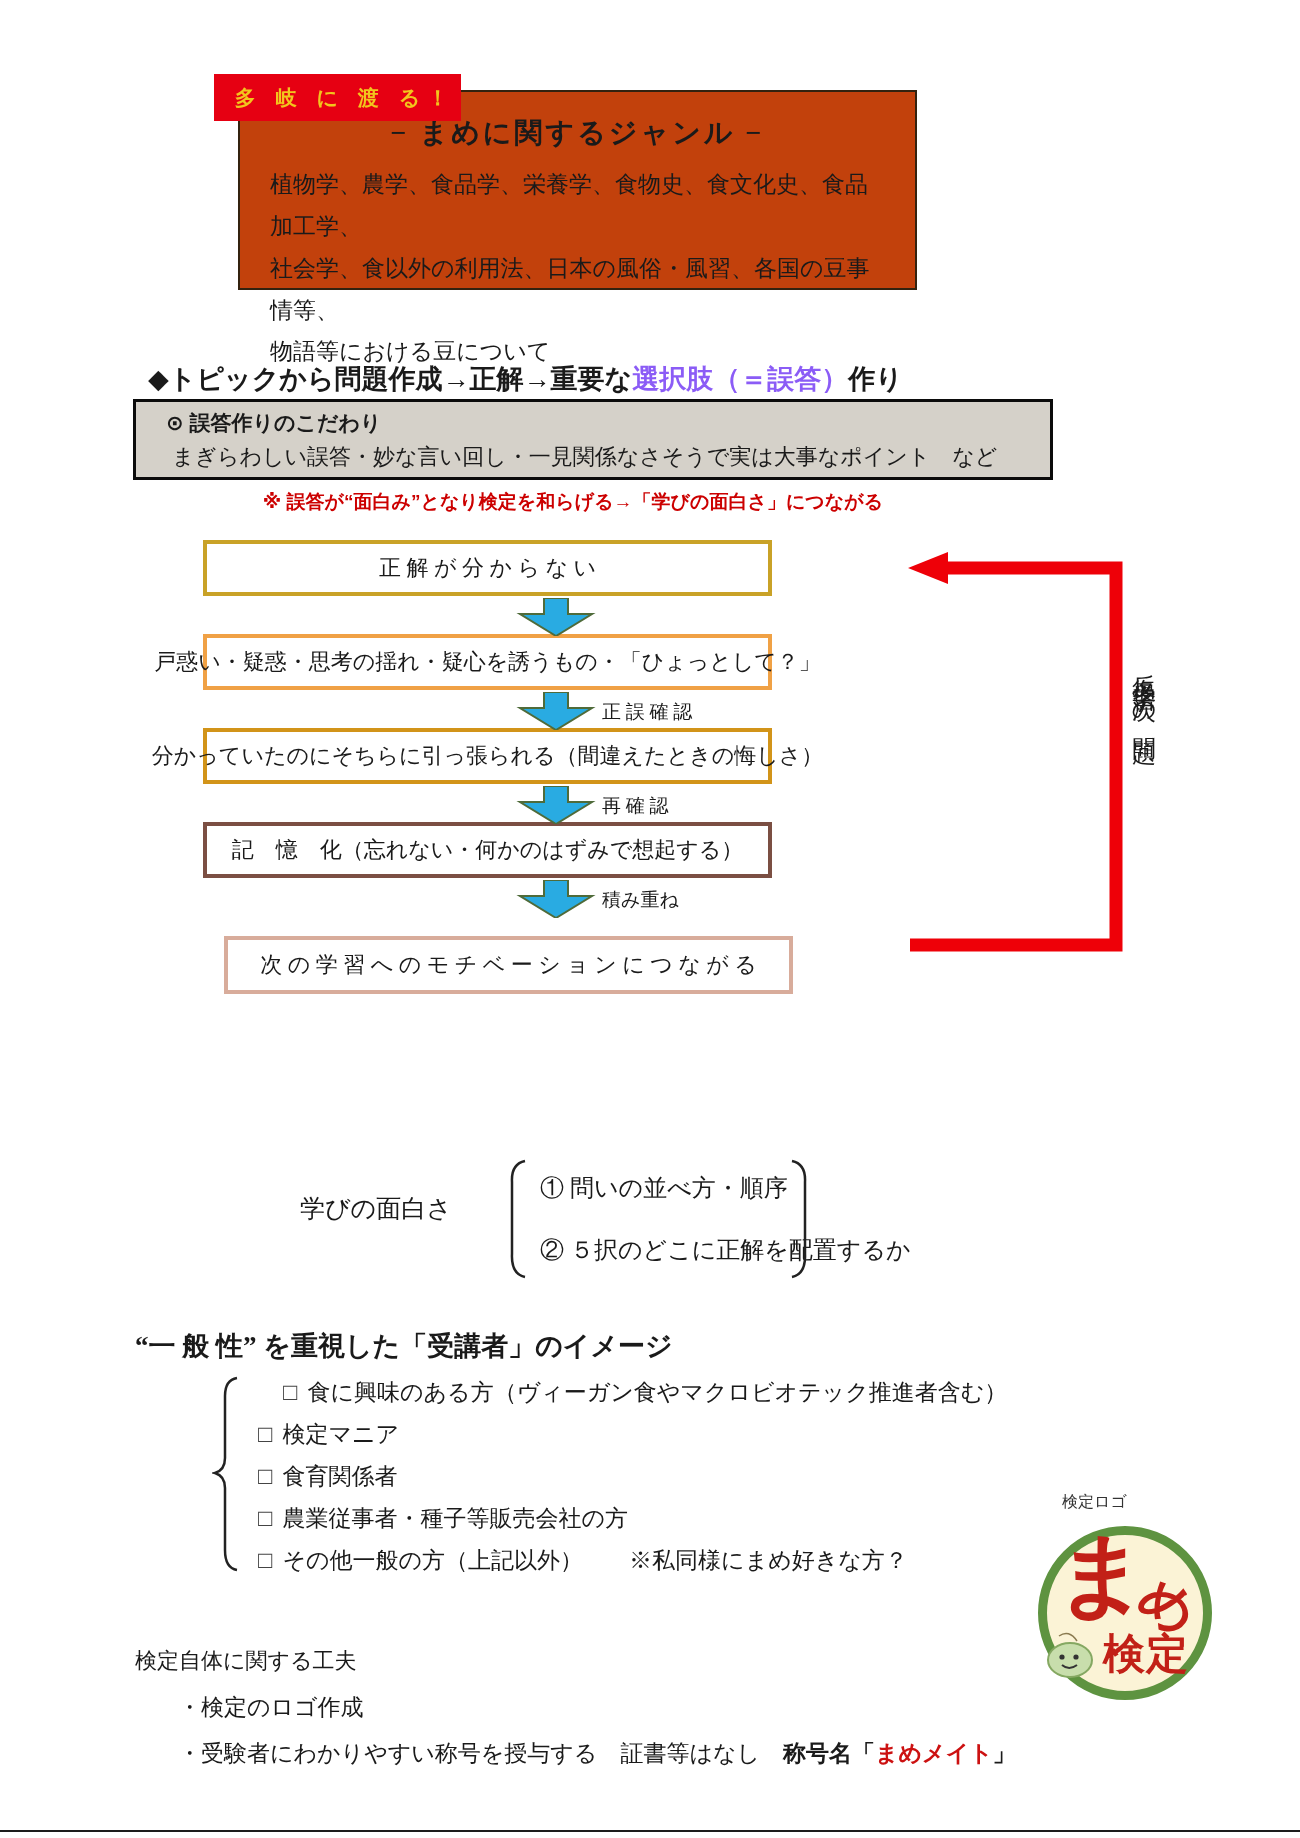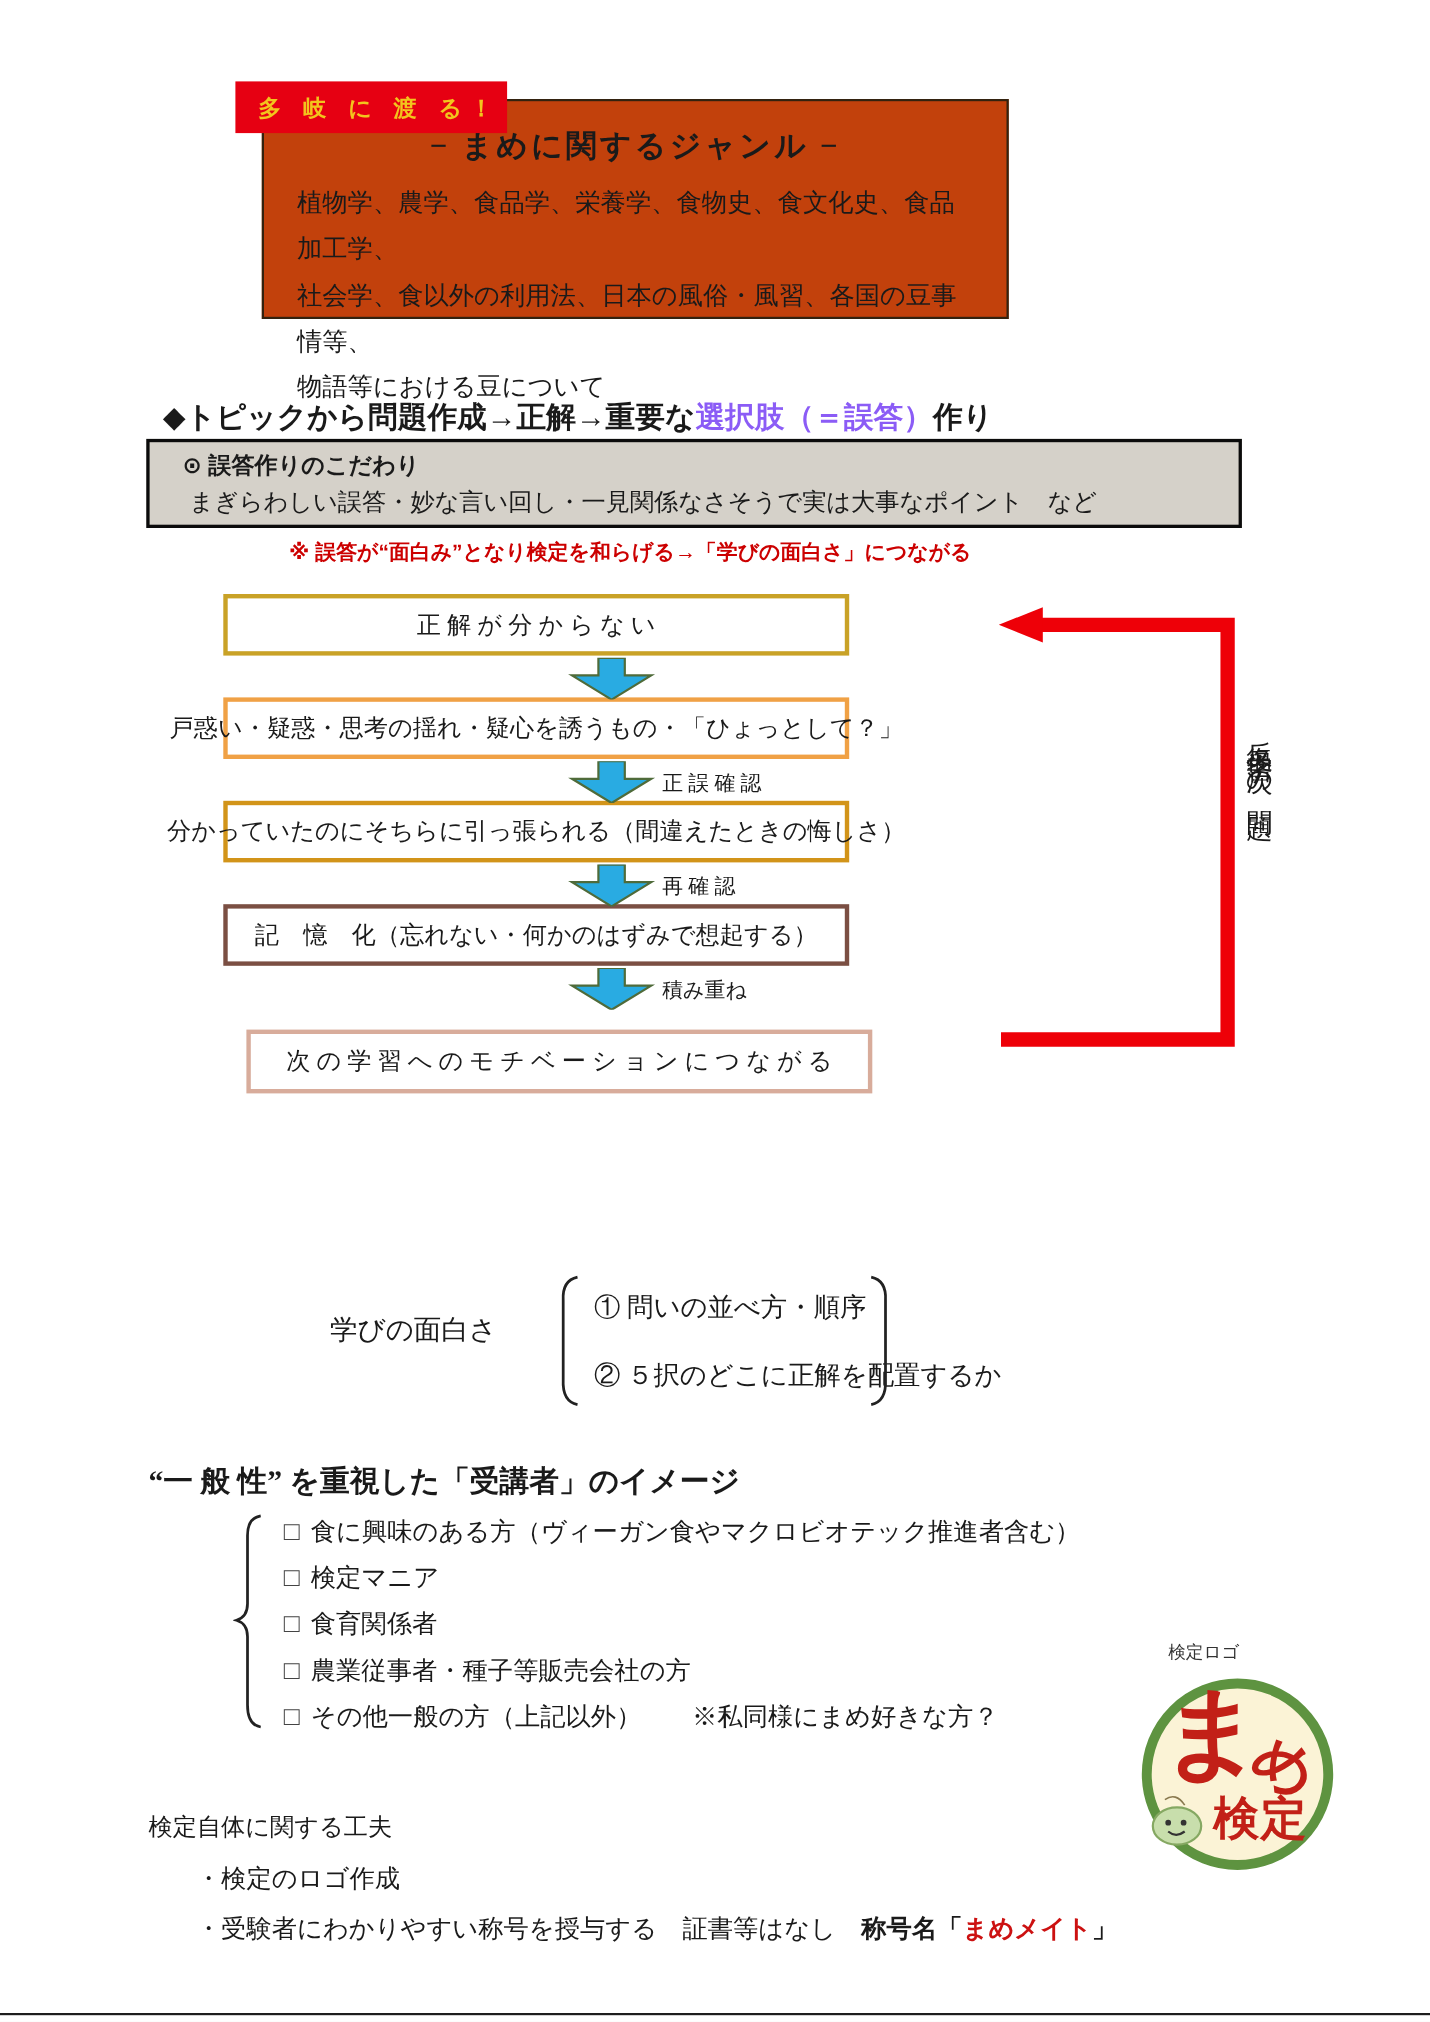--- a/index.html
+++ b/index.html
@@ -22,21 +22,21 @@
     position:absolute; left:238px; top:90px; width:679px; height:200px;
     border:2px solid #33220f; z-index:1;
   }
   .genre-title { text-align:center; margin-top:22px; font-size:28px; font-weight:bold; letter-spacing:3px; }
   .genre-body { margin:12px 26px 0 30px; font-size:23px; line-height:1.82; }
 
   
   .topic-heading { position:absolute; left:148px; top:361px; font-size:27px; font-weight:bold; white-space:nowrap; }
 
   
-  .kodawari-box { position:absolute; left:133px; top:399px; width:996px; height:81px; border:3px solid #0b0b0b; }
+  .kodawari-box { position:absolute; left:133px; top:399px; width:920px; height:81px; border:3px solid #0b0b0b; }
   .kodawari-title { margin:7px 0 0 30px; font-size:21px; font-weight:bold; font-family:"Liberation Sans","DejaVu Sans",sans-serif; }
   .kodawari-body { margin:5px 0 0 36px; font-size:22px; }
 
   .red-note { position:absolute; left:133px; top:489px; width:880px; text-align:center;
     font-size:19px; font-weight:bold; font-family:"Liberation Sans","DejaVu Sans",sans-serif; }
 
   
   .flow-box {
     position:absolute; left:203px; width:569px; height:56px; background:#fff;
     border:4px solid #999; display:flex; align-items:center; justify-content:center;
@@ -57,21 +57,21 @@
   .youten-label { position:absolute; left:300px; top:1192px; font-size:25px; }
   .youten-brace { position:absolute; }
   .ybl { left:503px; top:1158px; } .ybr { left:790px; top:1158px; }
   .youten-item { position:absolute; left:540px; font-size:24px; white-space:nowrap; }
   .yi0 { top:1172px; } .yi1 { top:1234px; }
 
   
   .audience-heading { position:absolute; left:135px; top:1328px; font-size:27px; font-weight:bold; white-space:nowrap; }
   .audience-brace { position:absolute; left:212px; top:1376px; }
   .audience-item { position:absolute; left:258px; font-size:23px; white-space:nowrap; }
-  .ai0 { top:1377px; } .ai1 { top:1419px; } .ai2 { top:1461px; } .ai3 { top:1503px; } .ai4 { top:1545px; }
+  .ai0 { top:1377px;margin-left:25px; } .ai1 { top:1419px; } .ai2 { top:1461px; } .ai3 { top:1503px; } .ai4 { top:1545px; }
   .checkbox { display:inline-block; margin-right:10px; font-size:24px; color:#444; }
 
   
   .logo-caption { position:absolute; left:1062px; top:1492px; font-size:16px; color:#333; }
   .logo-circle { position:absolute; left:1038px; top:1526px; width:174px; height:174px; border-radius:50%; border:9px solid #5E9340; }
   .logo-ma { position:absolute; left:8px; top:-6px; font-size:92px; font-weight:bold; line-height:1; }
   .logo-me { position:absolute; left:94px; top:44px; font-size:54px; font-weight:bold; line-height:1; transform:rotate(35deg); }
   .logo-kentei { position:absolute; left:56px; top:98px; font-size:42px; font-weight:bold; line-height:1; letter-spacing:1px; }
   .bean-svg { position:absolute; left:-4px; top:92px; }
 

